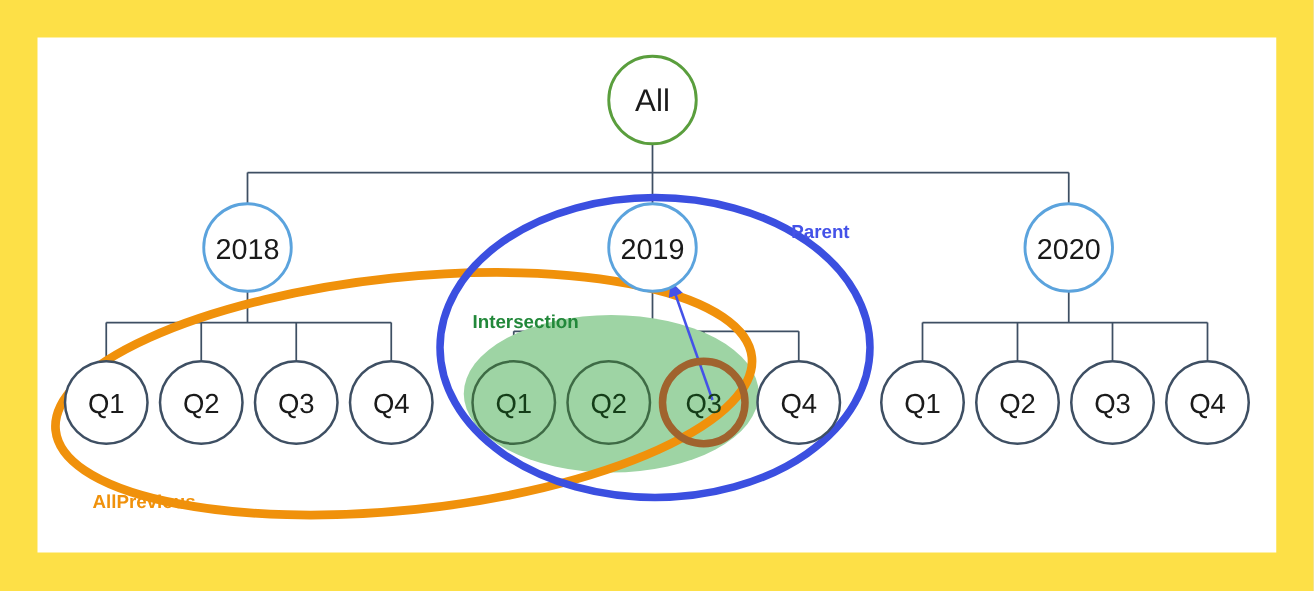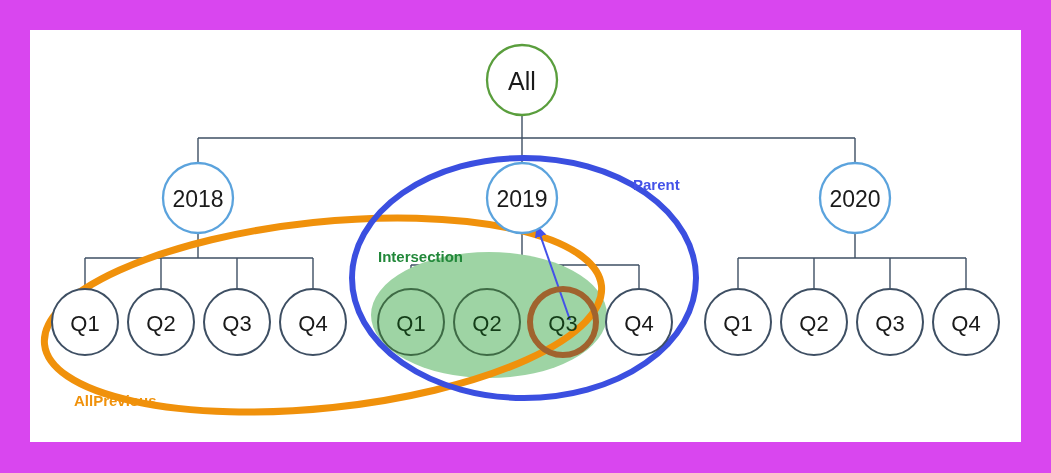--- a/index.html
+++ b/index.html
@@ -5,21 +5,21 @@
   html, body {
     margin: 0;
     padding: 0;
     background: #e3e3e3;
     font-family: "Liberation Sans", sans-serif;
   }
   #root {
     position: relative;
     width: 1051px;
     height: 473px;
-    background: #d946ef;
+    background: #fde047;
     overflow: hidden;
   }
   #canvas {
     position: absolute;
     left: 30px;
     top: 30px;
     width: 991px;
     height: 412px;
     background: #ffffff;
   }

